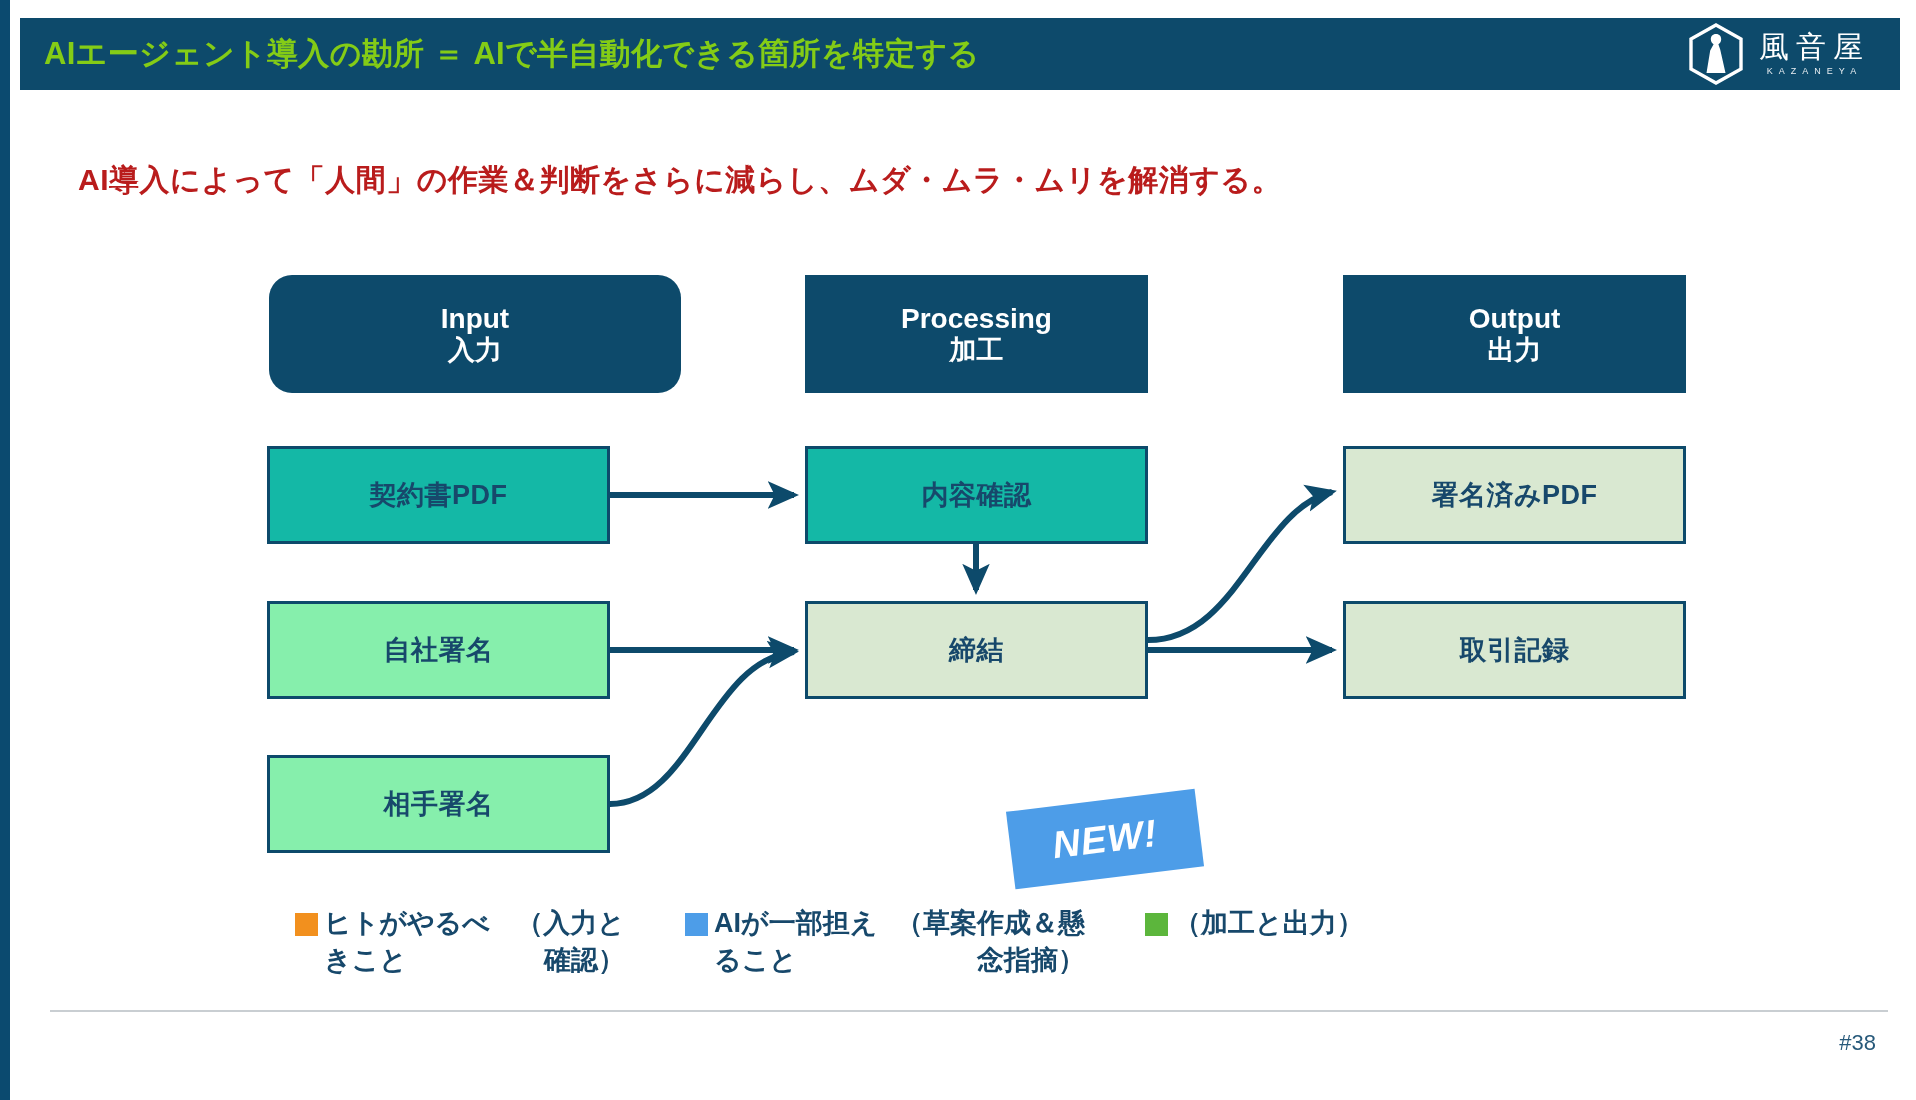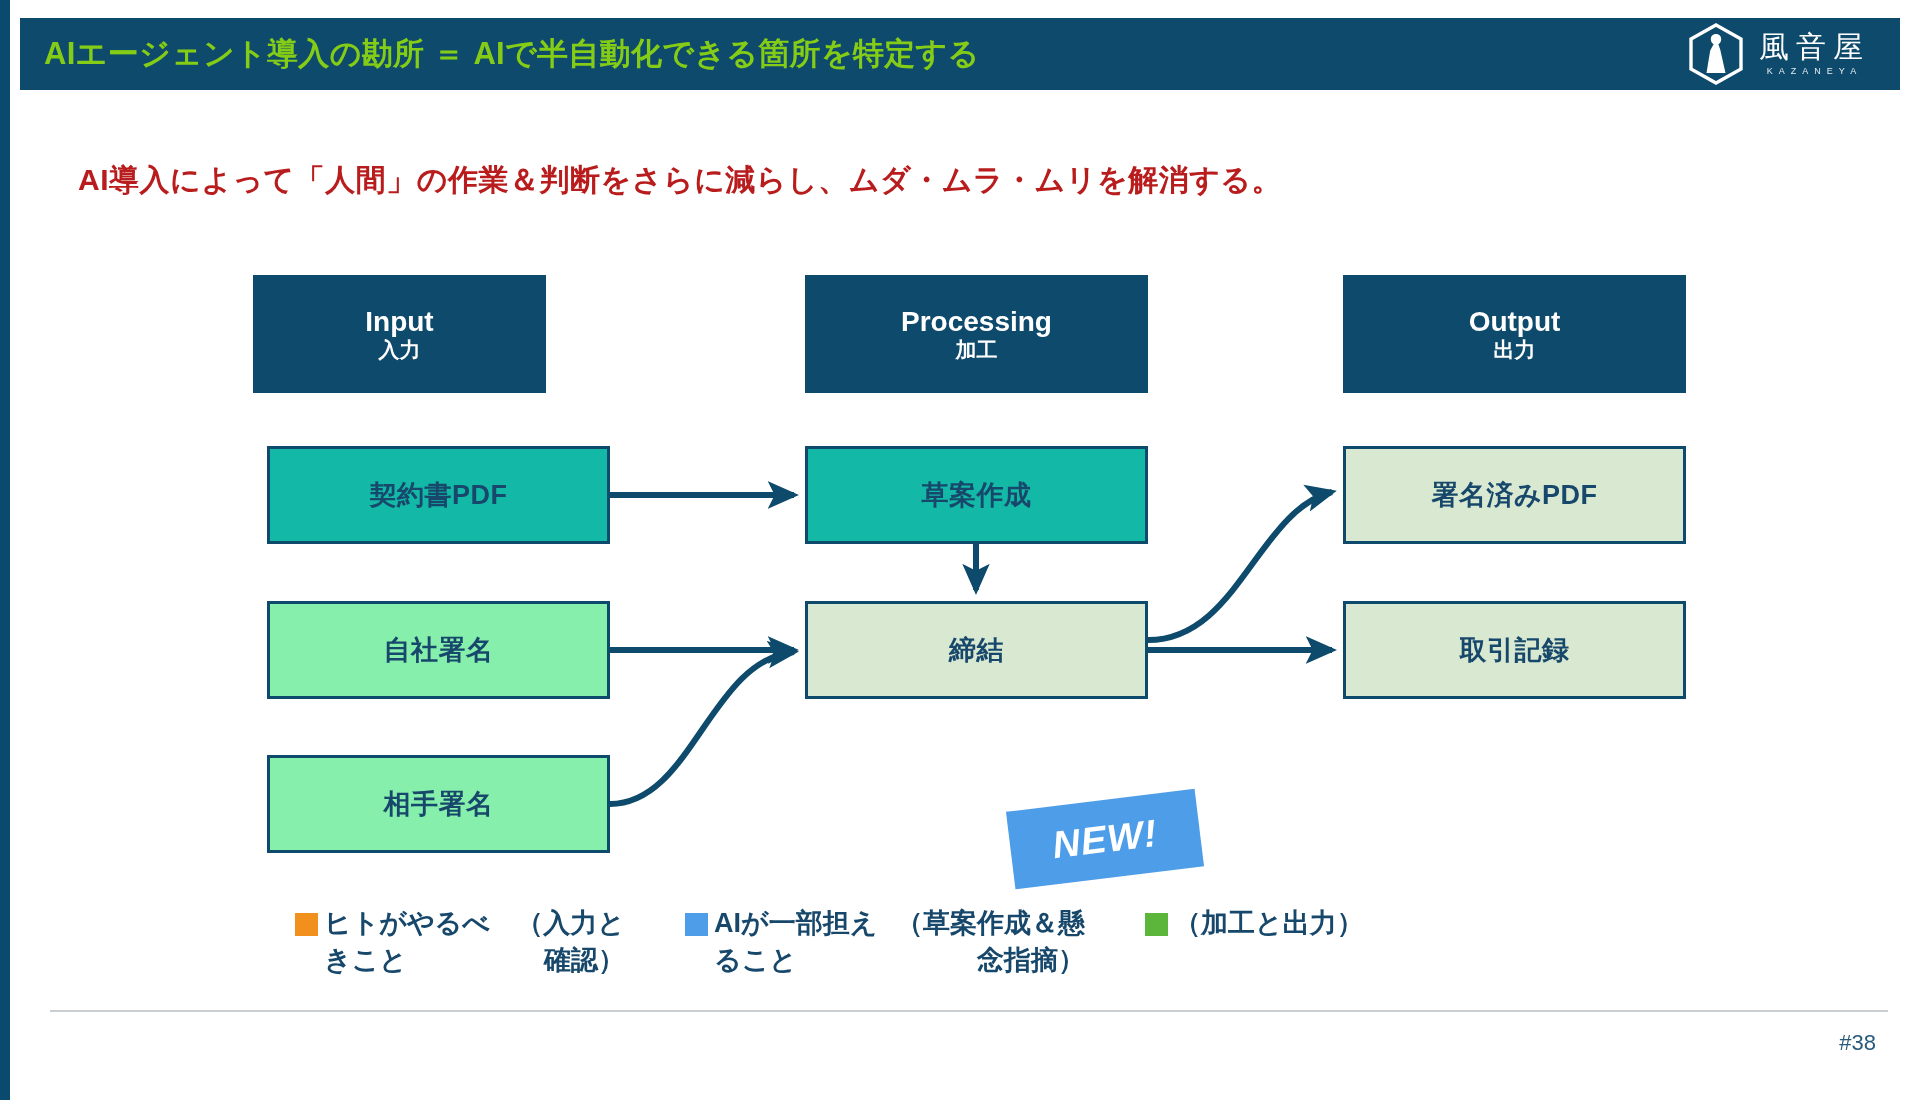--- a/index.html
+++ b/index.html
@@ -76,21 +76,21 @@
     position: absolute;
     background: #0d4a6b;
     color: #ffffff;
     display: flex; flex-direction: column;
     align-items: center; justify-content: center;
     font-weight: bold;
     line-height: 1.18;
     box-sizing: border-box;
   }
   .col-head .en { font-size: 28px; }
-  .col-head .jp { font-size: 21px; }
+  .col-head .jp { font-size: 27px; }
 
   .node {
     position: absolute;
     border: 3px solid #0d4a6b;
     box-sizing: border-box;
     display: flex; align-items: center; justify-content: center;
     color: #17486b;
     font-size: 27px;
     font-weight: bold;
     letter-spacing: 0.5px;
@@ -179,38 +179,38 @@
         <div class="logo-jp">風音屋</div>
         <div class="logo-en">KAZANEYA</div>
       </div>
     </div>
   </div>
 
   <div class="subtitle">AI導入によって「人間」の作業＆判断をさらに減らし、ムダ・ムラ・ムリを解消する。</div>
 
   <div class="diagram">
 
-    <div class="col-head" style="left:243px; top:275px; width:293px; height:118px;">
+    <div class="col-head" style="left:259px; top:275px; width:412px; height:118px;border-radius:23px;">
       <div class="en">Input</div>
       <div class="jp">入力</div>
     </div>
     <div class="col-head" style="left:795px; top:275px; width:343px; height:118px;">
       <div class="en">Processing</div>
       <div class="jp">加工</div>
     </div>
     <div class="col-head" style="left:1333px; top:275px; width:343px; height:118px;">
       <div class="en">Output</div>
       <div class="jp">出力</div>
     </div>
 
     <div class="node blue" style="left:257px; top:446px; width:343px; height:98px;">契約書PDF</div>
     <div class="node peach" style="left:257px; top:601px; width:343px; height:98px;">自社署名</div>
     <div class="node peach" style="left:257px; top:755px; width:343px; height:98px;">相手署名</div>
 
-    <div class="node blue" style="left:795px; top:446px; width:343px; height:98px;">草案作成</div>
+    <div class="node blue" style="left:795px; top:446px; width:343px; height:98px;">内容確認</div>
     <div class="node green" style="left:795px; top:601px; width:343px; height:98px;">締結</div>
 
     <div class="node green" style="left:1333px; top:446px; width:343px; height:98px;">署名済みPDF</div>
     <div class="node green" style="left:1333px; top:601px; width:343px; height:98px;">取引記録</div>
 
     <svg class="arrows" viewBox="0 0 1916 1100">
       <defs>
         <marker id="ah" viewBox="0 0 10 10" refX="8.4" refY="5" markerWidth="5.2" markerHeight="5.2" orient="auto-start-reverse">
           <path d="M 0 0.6 L 10 5 L 0 9.4 L 2.2 5 Z" fill="#0d4a6b"></path>
         </marker>

